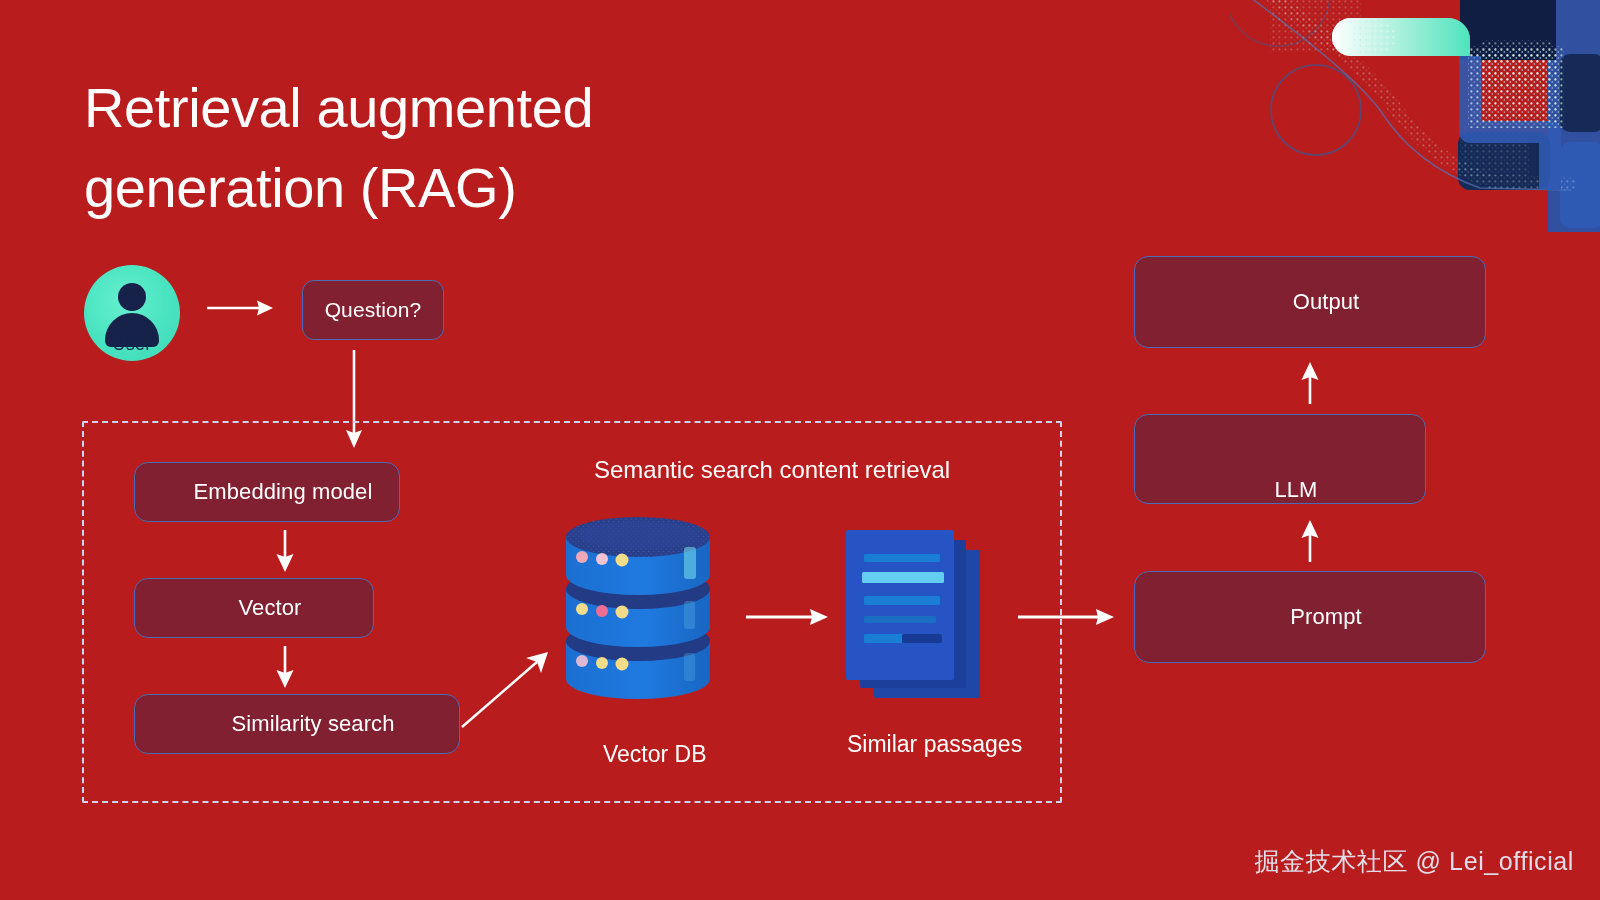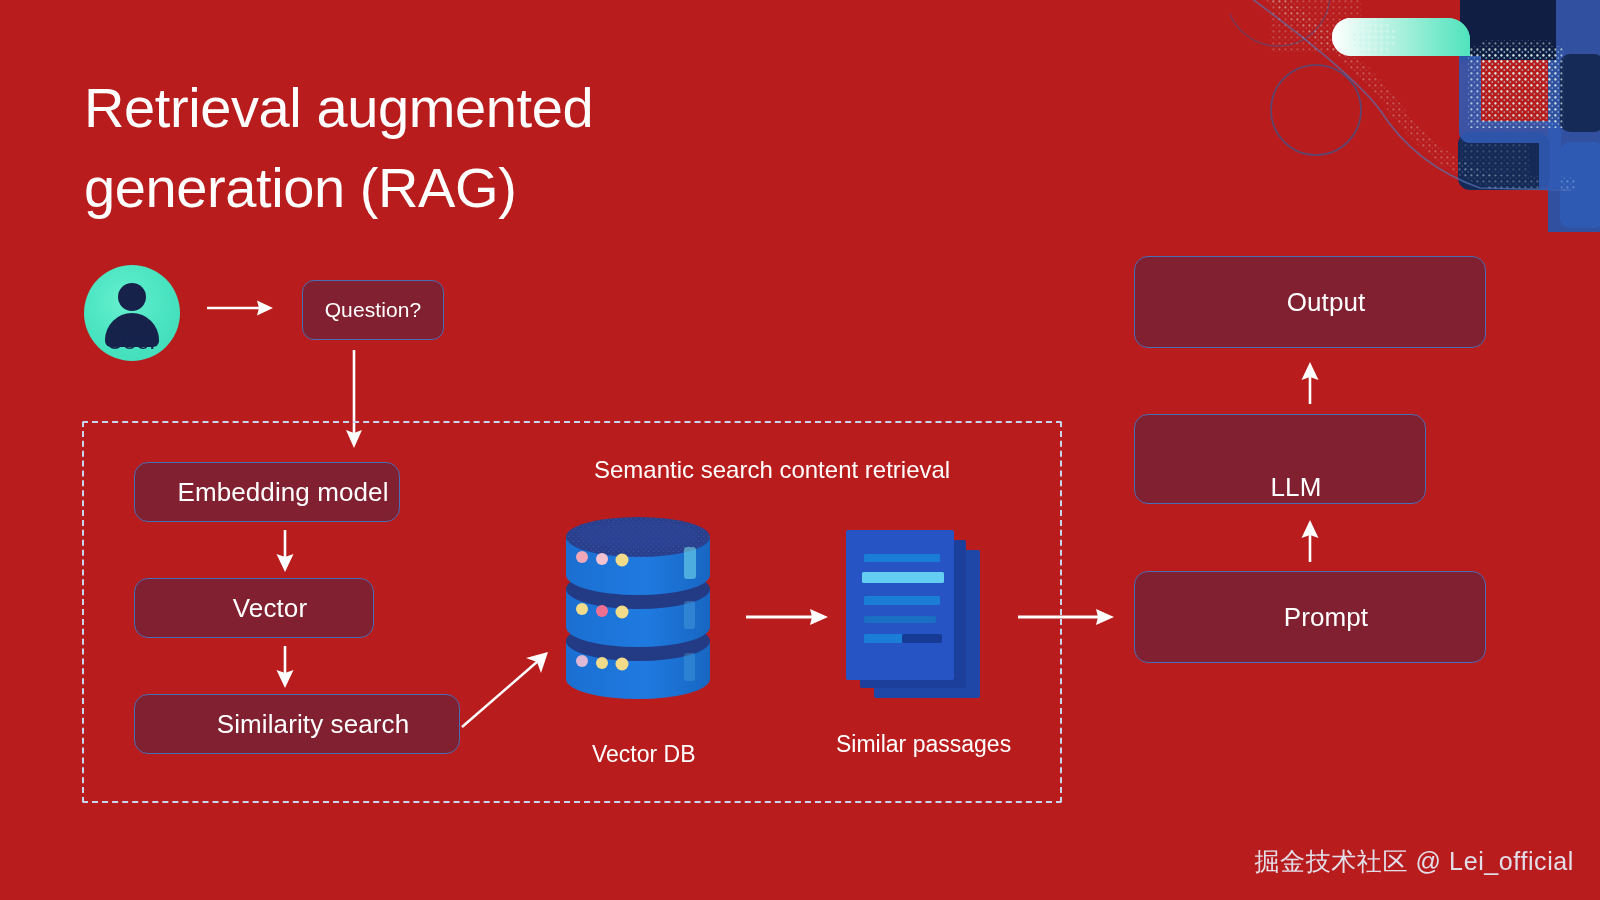--- a/index.html
+++ b/index.html
@@ -63,40 +63,40 @@
     transform: translateX(-50%);
     width: 54px; height: 34px;
     border-radius: 27px 27px 6px 6px;
     background: #16224a;
   }
   .avatar-label {
     position: absolute;
     left: 0; right: 0;
     bottom: 6px;
     text-align: center;
-    font-size: 24px;
+    font-size: 18px;
     color: #15254e;
     letter-spacing: 0.2px;
   }
 
   
   .pill {
     position: absolute;
     box-sizing: border-box;
     border: 1.4px solid #4a6bb5;
     border-radius: 12px;
     background: rgba(22,40,85,0.35);
     display: flex;
     align-items: center;
     justify-content: center;
     font-size: 21px;
     color: #ffffff;
     letter-spacing: 0.1px;
   }
-  .pill.big { border-radius: 14px; font-size: 26px; padding-left: 32px; }
+  .pill.big { border-radius: 14px; font-size: 22px; padding-left: 32px; }
 
   
   .dashed-region {
     position: absolute;
     left: 82px;
     top: 421px;
     width: 980px;
     height: 382px;
     box-sizing: border-box;
     border: 2px dashed #c9d6f2;
@@ -108,20 +108,21 @@
     position: absolute;
     font-size: 24px;
     color: #ffffff;
     white-space: nowrap;
   }
   .caption {
     position: absolute;
     font-size: 23px;
     color: #ffffff;
     white-space: nowrap;
+    margin-left: 11px;
   }
 
   
   .arrow { position: absolute; }
 
   
   .vdb { position: absolute; left: 560px; top: 513px; width: 156px; height: 208px; }
 
   
   .docs { position: absolute; left: 840px; top: 528px; width: 152px; height: 185px; }
@@ -340,19 +341,19 @@
     <span>LLM</span>
   </div>
 
   <div class="arrow" style="left:1297px; top:518px;">
     <svg width="26" height="46" viewBox="0 0 26 46" xmlns="http://www.w3.org/2000/svg">
       <line x1="13" y1="44" x2="13" y2="14" stroke="#ffffff" stroke-width="2.6"></line>
       <path d="M 13 2 L 4.5 20 L 13 17 L 21.5 20 Z" fill="#ffffff"></path>
     </svg>
   </div>
 
-  <div class="pill big" style="left:1134px; top:571px; width:352px; height:92px;">
+  <div class="pill big" style="left:1134px; top:571px; width:352px; height:92px;border-radius:15px;">
     <span>Prompt</span>
   </div>
 
   <div class="watermark">掘金技术社区 @ Lei_official</div>
 
 </div>
 
 </body></html>

